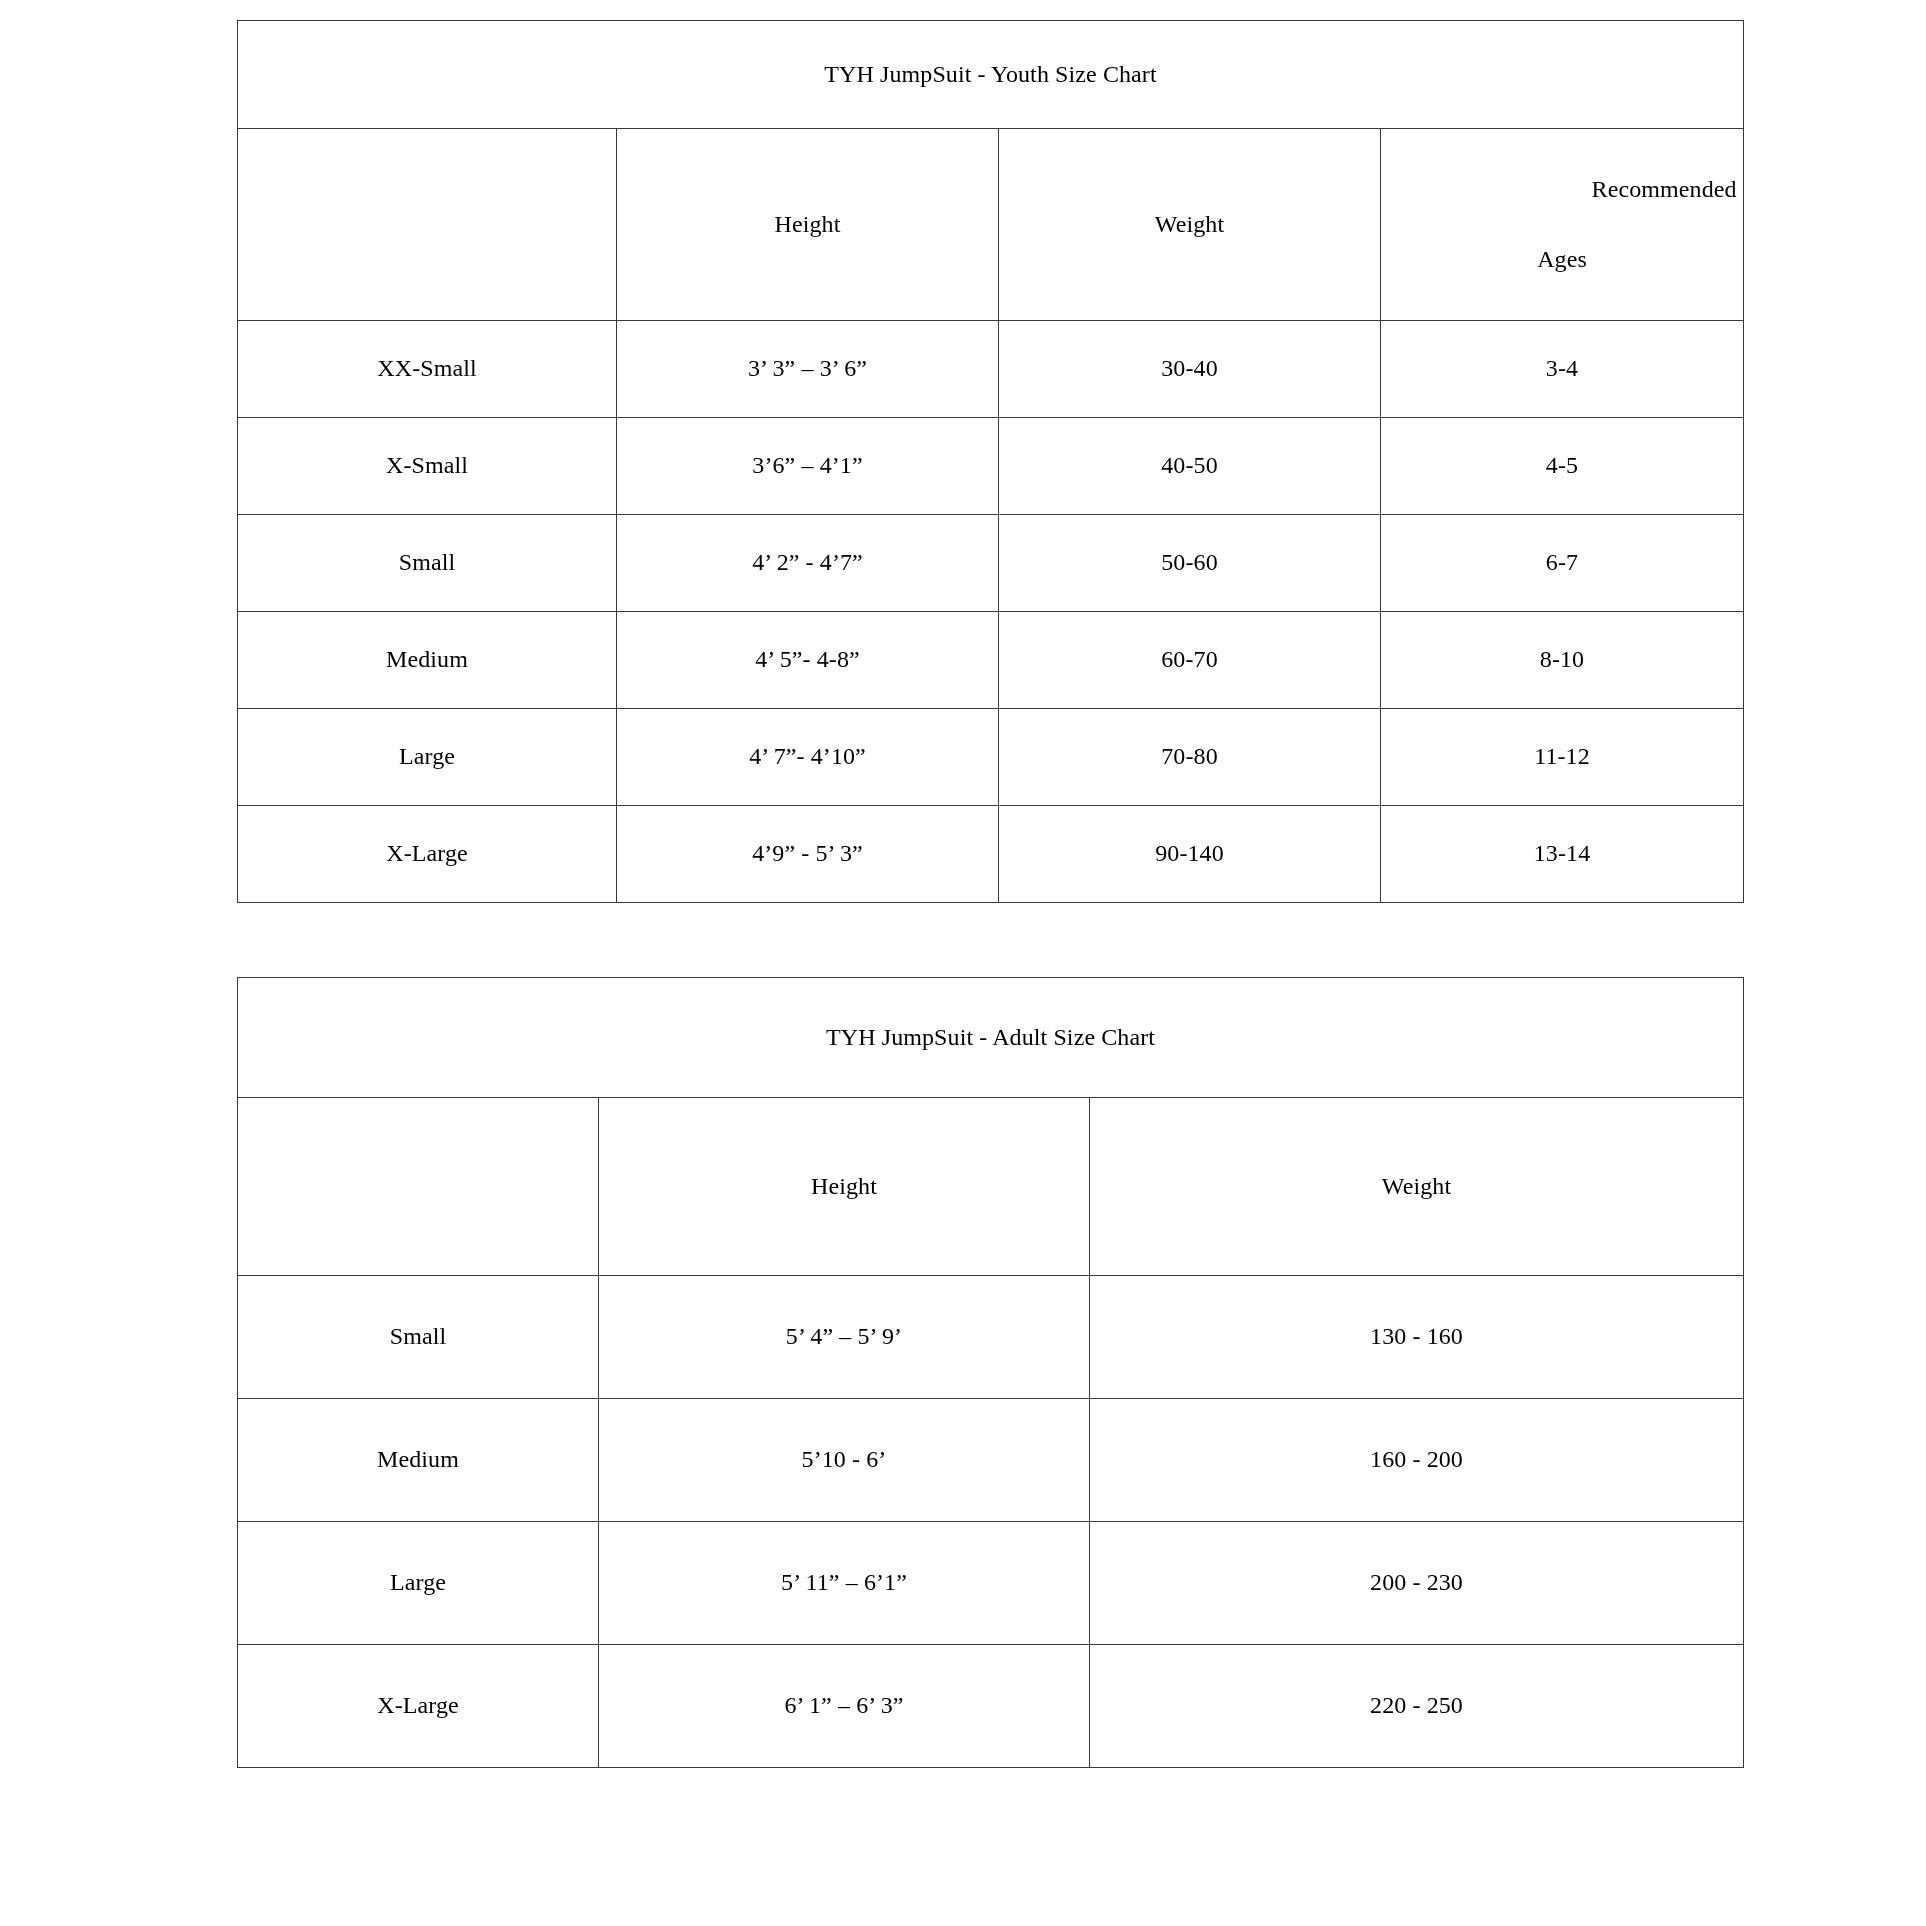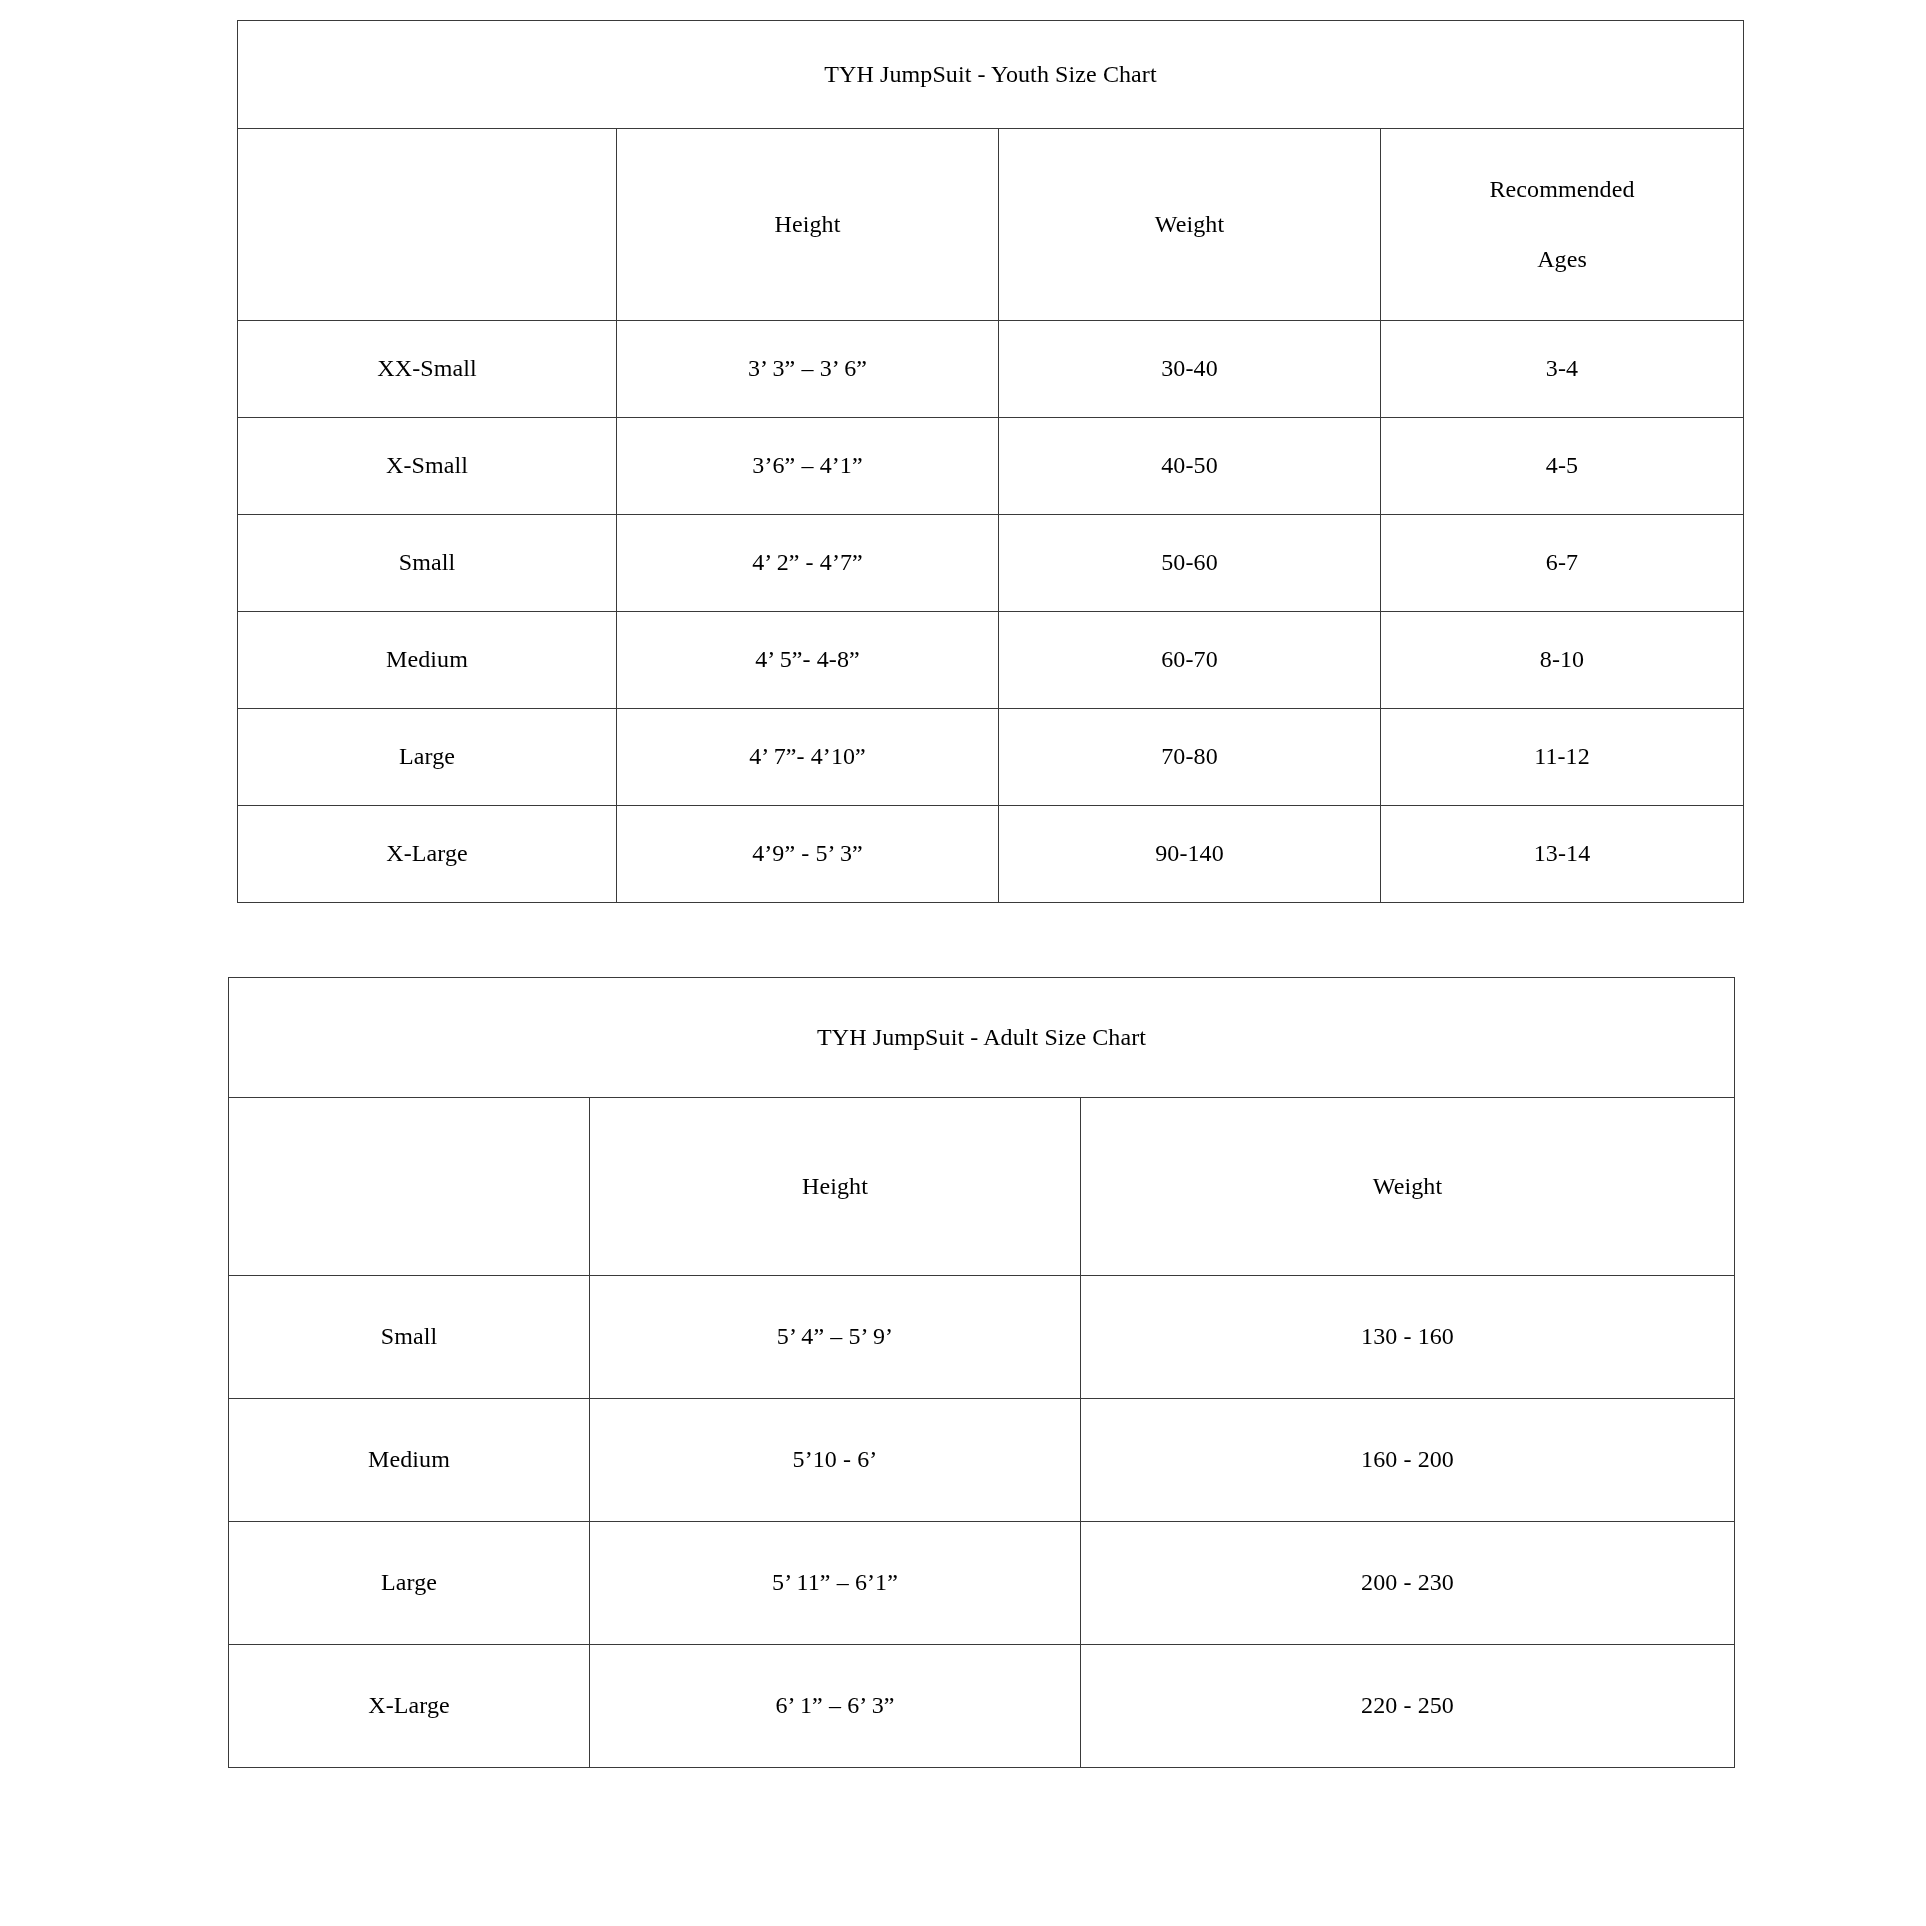--- a/index.html
+++ b/index.html
@@ -49,41 +49,41 @@
   }
 
   
   .header-cell {
     font-size: 20px;
   }
 
   .two-line {
     display: block;
   }
-  .two-line .line1 { display: block; margin-bottom: 32px; }
+  .two-line .line1 { display: block; margin-bottom: 32px; text-align: right; }
   .two-line .line2 { display: block; }
 
   
   #youth-table {
     left: 237px;
     top: 20px;
     width: 1506px;
   }
   #youth-table col.c0 { width: 379px; }
   #youth-table col.c1 { width: 382px; }
   #youth-table col.c2 { width: 382px; }
   #youth-table col.c3 { width: 363px; }
 
   #youth-table tr.title-row td { height: 107px; }
   #youth-table tr.head-row  td { height: 191px; }
   #youth-table tr.data-row  td { height: 96px; text-align: center; }
 
   
   #adult-table {
-    left: 228px;
+    left: 237px;
     top: 977px;
     width: 1506px;
     padding-left: 28px;
   }
   #adult-table col.a0 { width: 361px; }
   #adult-table col.a1 { width: 491px; }
   #adult-table col.a2 { width: 654px; }
 
   #adult-table tr.title-row td { height: 119px; }
   #adult-table tr.head-row  td { height: 177px; }

